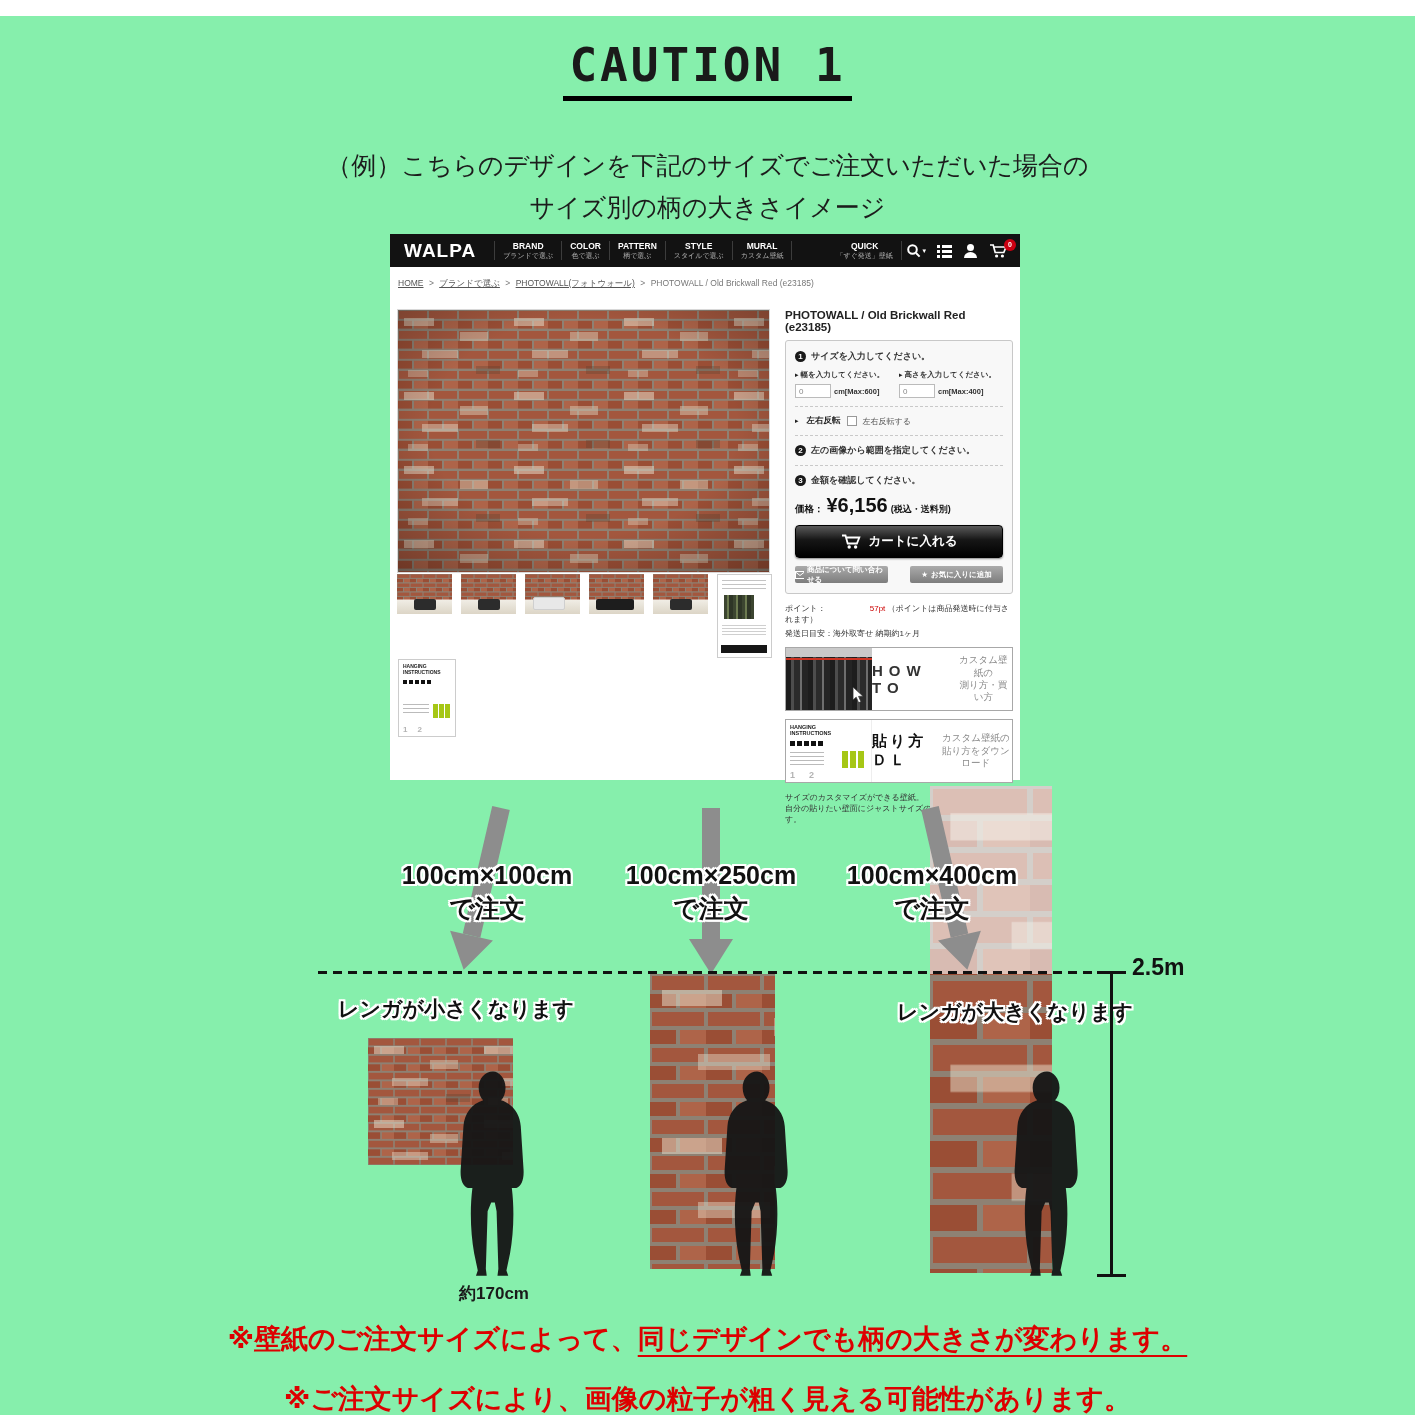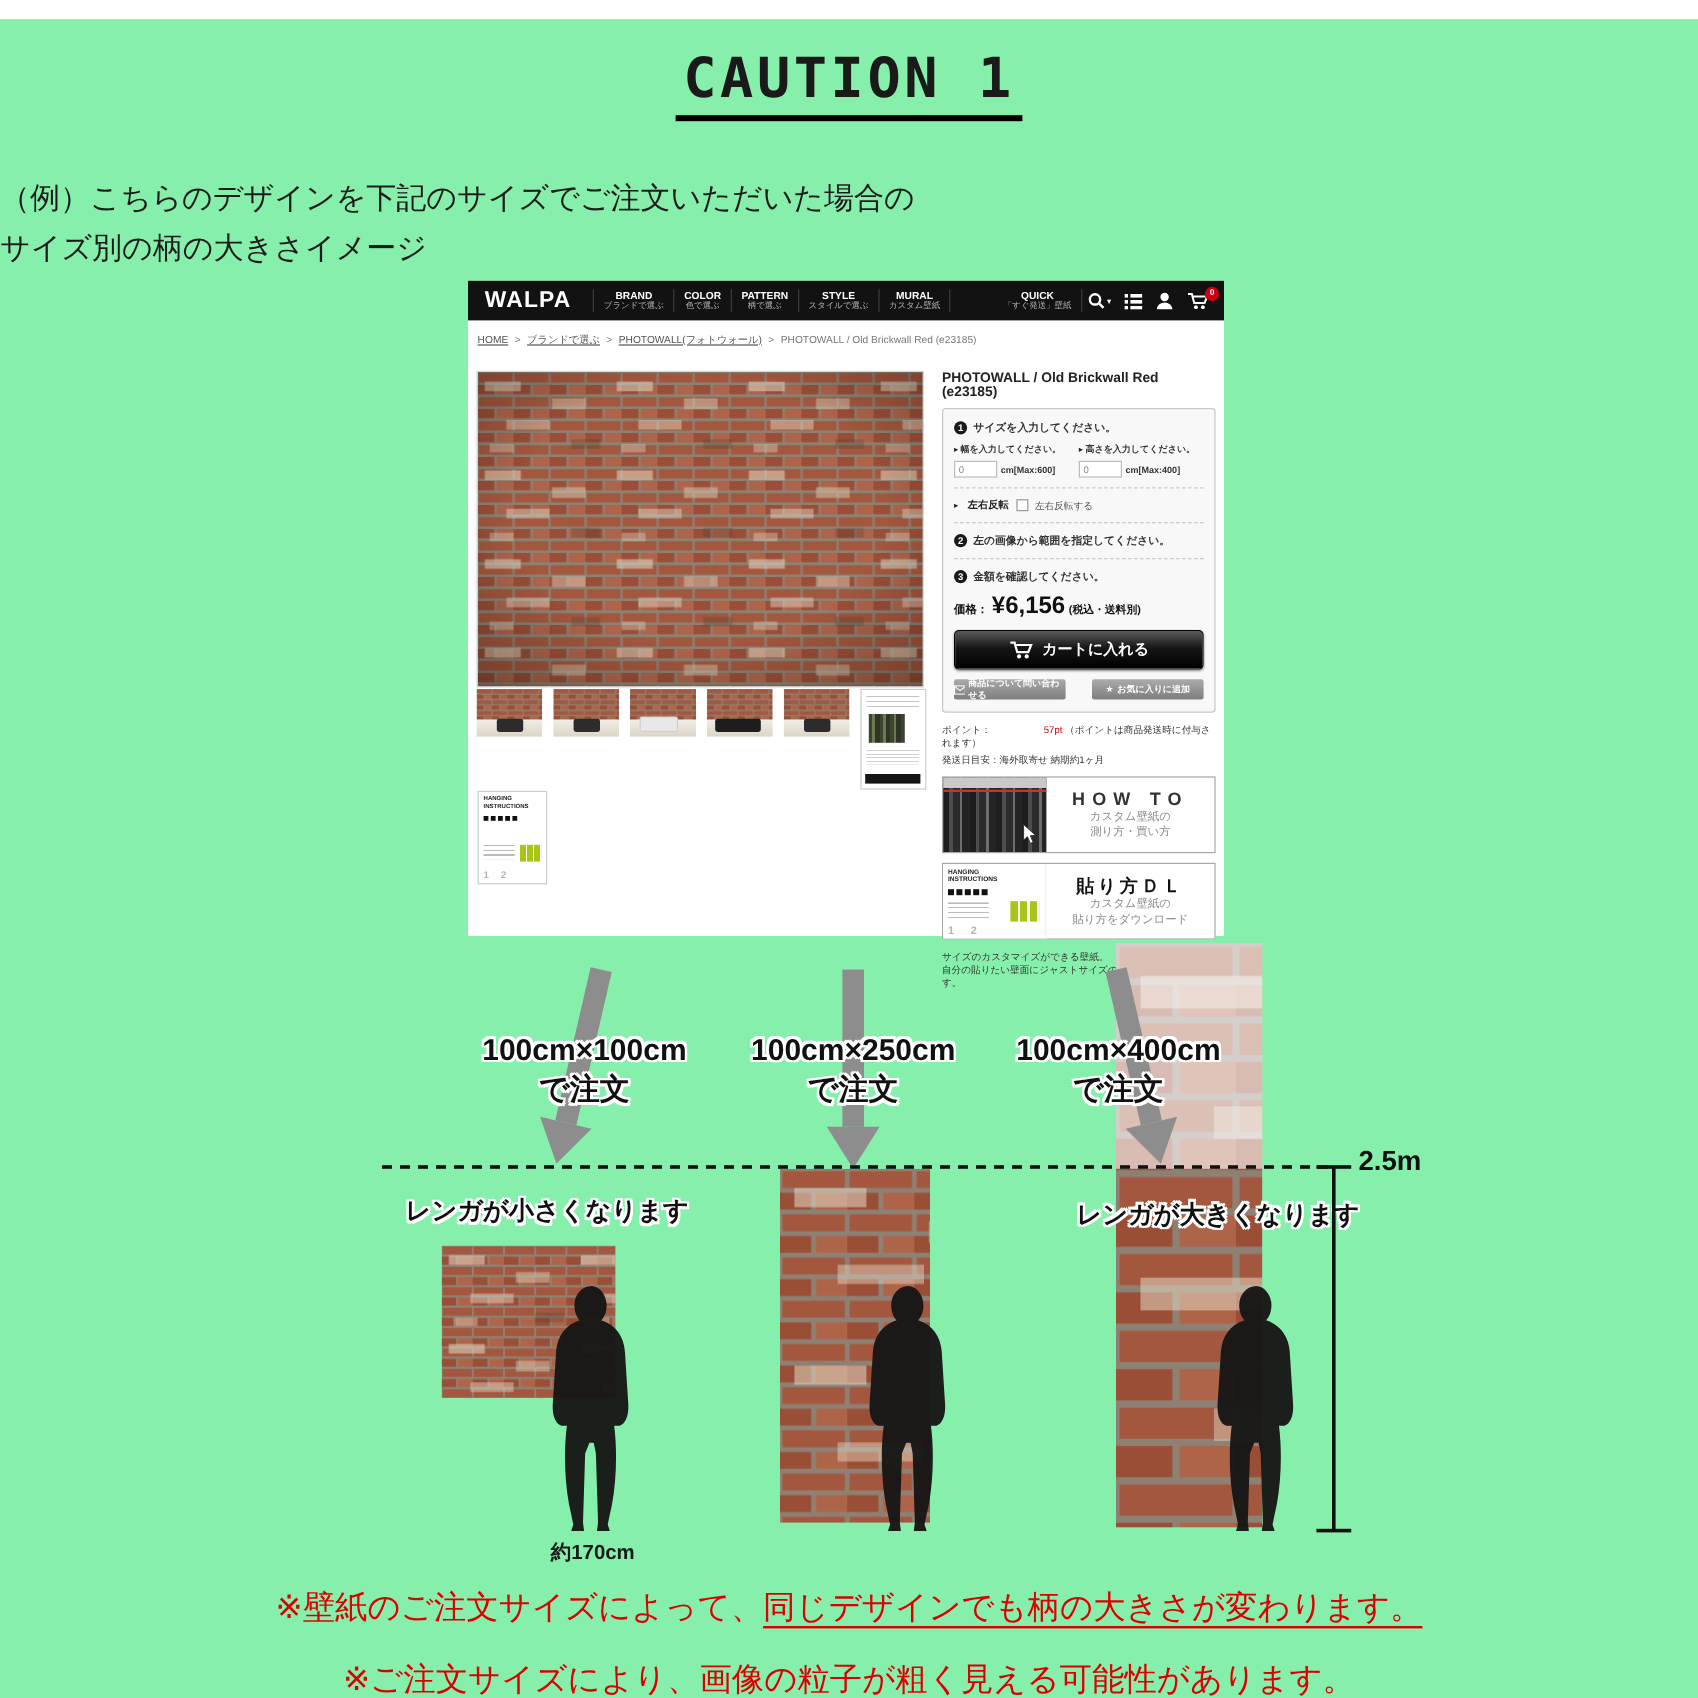--- a/index.html
+++ b/index.html
@@ -4,21 +4,21 @@
 <style>
   html,body{margin:0;padding:0;background:#fff;}
   body{font-family:"Liberation Sans","DejaVu Sans",sans-serif;color:#1a1a1a;}
   .canvas{position:relative;width:1415px;height:1415px;margin:16px auto;background:#86efac;overflow:hidden;}
   .abs{position:absolute;}
 
   
   .title{position:absolute;top:22px;left:0;width:100%;text-align:center;}
   .title span{display:inline-block;font-family:"DejaVu Sans Mono","Liberation Sans",monospace;
     font-size:46px;font-weight:bold;letter-spacing:3px;border-bottom:5px solid #000;padding:0 6px 4px;}
-  .intro{position:absolute;top:128px;left:0;width:100%;text-align:left;font-size:25px;line-height:42px;color:#1c1c1c;}
+  .intro{position:absolute;top:128px;left:0;width:100%;text-align:center;font-size:25px;line-height:42px;color:#1c1c1c;}
 
   
   .site{position:absolute;left:390px;top:218px;width:630px;height:546px;background:#fff;font-family:"Liberation Sans","DejaVu Sans",sans-serif;}
   .navbar{position:absolute;left:0;top:0;width:630px;height:33px;background:#121212;display:flex;align-items:center;}
   .logo{color:#fff;font-size:19px;font-weight:bold;letter-spacing:1px;padding:0 18px 0 14px;}
   .navitems{display:flex;height:26px;align-items:center;}
   .navitem{padding:0 8px;text-align:center;border-left:1px solid #3c3c3c;cursor:pointer;}
   .navitem:last-child{border-right:1px solid #3c3c3c;padding-left:44px;}
   .nl{color:#fff;font-size:8.5px;font-weight:bold;line-height:1.25;}
   .ns{color:#b5b5b5;font-size:7px;line-height:1.2;}
@@ -62,21 +62,21 @@
     font-weight:bold;display:flex;align-items:center;justify-content:center;gap:3px;cursor:pointer;}
   .points{font-size:8px;color:#333;margin-top:9px;}
   .red{color:#cc0000;padding-left:44px;}
   .ship{font-size:8px;color:#333;margin-top:3px;}
   .infobox{display:flex;border:1px solid #a8a8a8;margin-top:8px;height:62px;background:#fff;cursor:pointer;}
   .howto-img{width:86px;height:100%;position:relative;overflow:hidden;
     background:linear-gradient(#c9c9c9 0 9px,rgba(0,0,0,0) 9px),
     repeating-linear-gradient(90deg,#1d1d1d 0 5px,#4d4d4d 5px 8px,#2b2b2b 8px 14px,#6e6e6e 14px 16px,#242424 16px 22px);}
   .howto-img .redline{position:absolute;left:0;top:10px;width:100%;height:2px;background:#cc3322;}
   .howto-img .cursor{position:absolute;right:8px;bottom:6px;}
-  .infotxt{flex:1;display:flex;flex-direction:column;align-items:center;justify-content:center;}
+  .infotxt{flex:1;display:flex;flex-direction:row;align-items:center;justify-content:center;}
   .howto-t{font-size:15px;font-weight:bold;letter-spacing:6px;color:#333;}
   .info-sub{font-size:9.5px;color:#8a8a8a;line-height:1.3;text-align:center;}
   .dl-t{font-size:15px;font-weight:bold;letter-spacing:3px;color:#111;}
   .dl-img{width:86px;height:100%;position:relative;background:#fff;border-right:1px solid #eee;padding:4px;box-sizing:border-box;}
   .doc-title{font-size:5.5px;font-weight:bold;color:#222;line-height:1.15;letter-spacing:0;}
   .sqrow{display:flex;gap:2px;margin-top:4px;}
   .sq{width:5px;height:5px;background:#111;}
   .greengrid{position:absolute;right:5px;bottom:14px;width:24px;height:17px;
     background:repeating-linear-gradient(90deg,#a6c715 0 6px,#fff 6px 8px);}
   .docnums{position:absolute;left:4px;bottom:2px;font-size:9px;font-weight:bold;color:#b3b3b3;letter-spacing:14px;}
@@ -136,21 +136,21 @@
 
   .size-note{position:absolute;font-size:21px;font-weight:bold;color:#111;z-index:6;
     text-shadow:-2px -2px 0 #fff,2px -2px 0 #fff,-2px 2px 0 #fff,2px 2px 0 #fff,0 2px 0 #fff,0 -2px 0 #fff,2px 0 0 #fff,-2px 0 0 #fff;}
   #note-small{left:338px;top:979px;}
   #note-large{left:897px;top:982px;}
   .sil{position:absolute;width:90px;height:215px;z-index:8;}
   #sil1{left:448px;top:1052px;} #sil2{left:712px;top:1052px;} #sil3{left:1002px;top:1052px;}
   .hlabel{position:absolute;left:428px;top:1266px;width:132px;text-align:center;font-size:17px;font-weight:bold;z-index:8;}
 
   
-  .note{position:absolute;left:0;width:100%;text-align:center;font-size:27px;font-weight:normal;color:#dd0000;}
+  .note{position:absolute;left:0;width:100%;text-align:center;font-size:27px;font-weight:bold;color:#dd0000;}
   #note1{top:1305px;} #note2{top:1365px;}
   .uline{text-decoration:underline;text-underline-offset:7px;text-decoration-thickness:2px;}
 </style>
 </head>
 <body>
 
 <svg width="0" height="0" style="position:absolute" aria-hidden="true">
   <defs>
     <pattern id="pMain" width="30" height="20" patternUnits="userSpaceOnUse">
       <rect width="30" height="20" fill="#8e8173"></rect>

